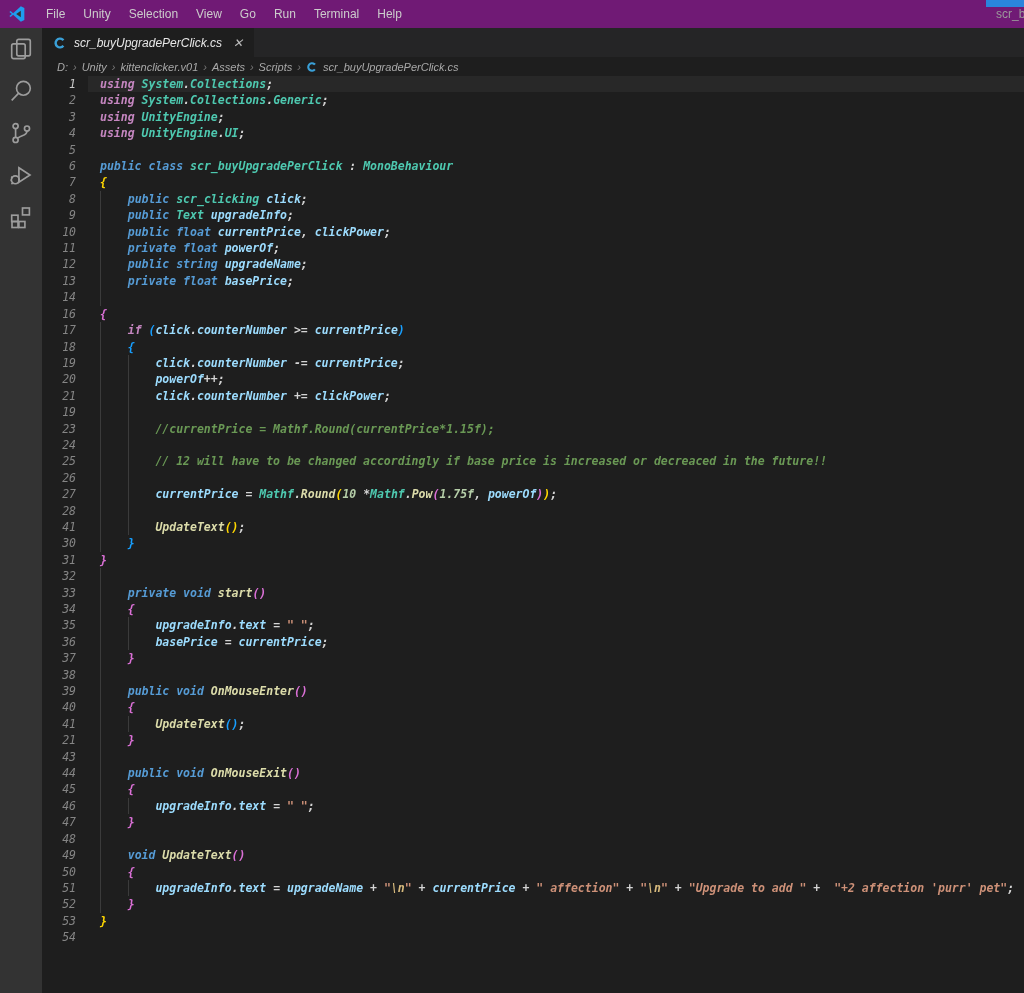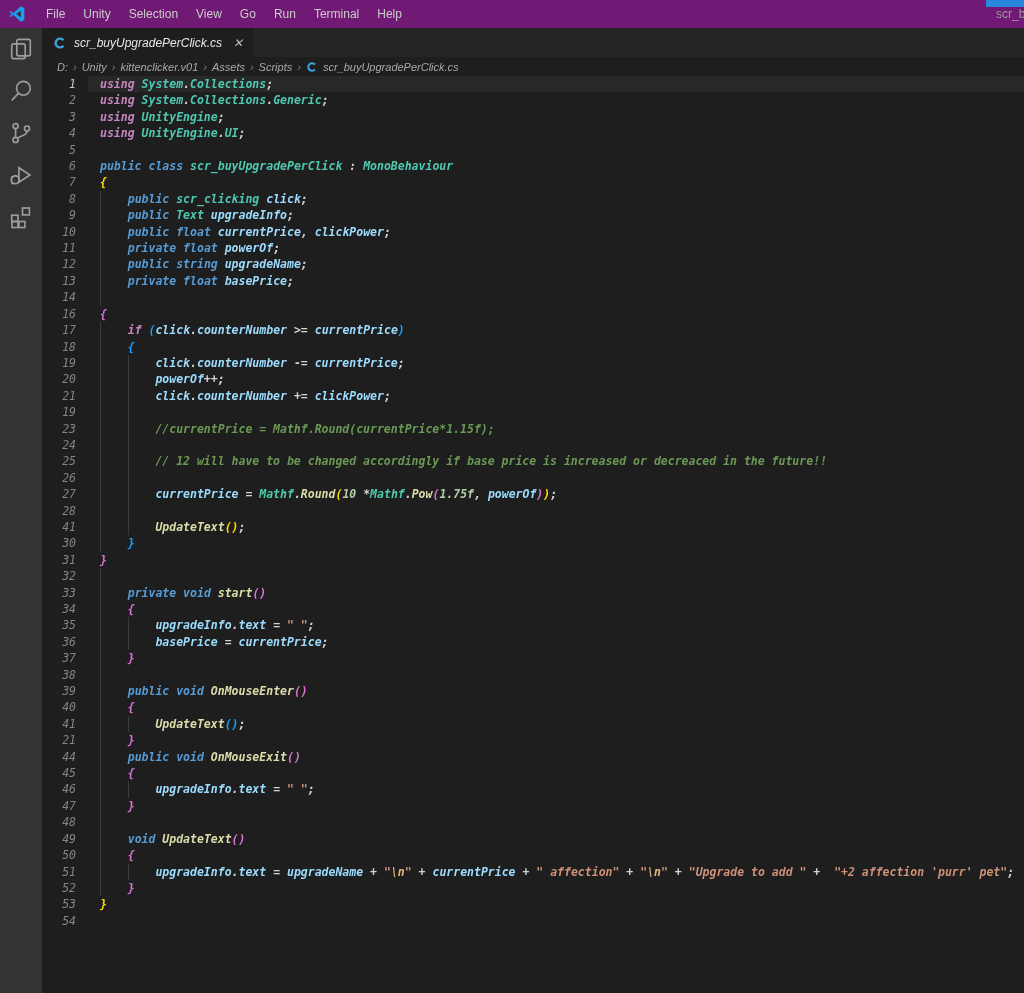--- a/index.html
+++ b/index.html
@@ -314,20 +314,24 @@
           </div>
           <div class="code-line">
             <div class="gutter">41</div>
             <div class="lcontent"><span class="guide" style="left: calc(0ch + 12px);"></span><span class="guide" style="left: calc(4ch + 12px);"></span><span class="tk-pl">        </span><span class="tk-fn">UpdateText</span><span class="tk-b3">()</span><span class="tk-pl">;</span></div>
           </div>
           <div class="code-line">
             <div class="gutter">21</div>
             <div class="lcontent"><span class="guide" style="left: calc(0ch + 12px);"></span><span class="tk-pl">    </span><span class="tk-b2">}</span></div>
           </div>
           <div class="code-line">
+            <div class="gutter">43</div>
+            <div class="lcontent"><span class="guide" style="left: calc(0ch + 12px);"></span></div>
+          </div>
+          <div class="code-line">
             <div class="gutter">44</div>
             <div class="lcontent"><span class="guide" style="left: calc(0ch + 12px);"></span><span class="tk-pl">    </span><span class="tk-kw">public</span><span class="tk-pl"> </span><span class="tk-kw">void</span><span class="tk-pl"> </span><span class="tk-fn">OnMouseExit</span><span class="tk-b2">()</span></div>
           </div>
           <div class="code-line">
             <div class="gutter">45</div>
             <div class="lcontent"><span class="guide" style="left: calc(0ch + 12px);"></span><span class="tk-pl">    </span><span class="tk-b2">{</span></div>
           </div>
           <div class="code-line">
             <div class="gutter">46</div>
             <div class="lcontent"><span class="guide" style="left: calc(0ch + 12px);"></span><span class="guide" style="left: calc(4ch + 12px);"></span><span class="tk-pl">        </span><span class="tk-var">upgradeInfo</span><span class="tk-pl">.</span><span class="tk-var">text</span><span class="tk-pl"> = </span><span class="tk-str">" "</span><span class="tk-pl">;</span></div>

